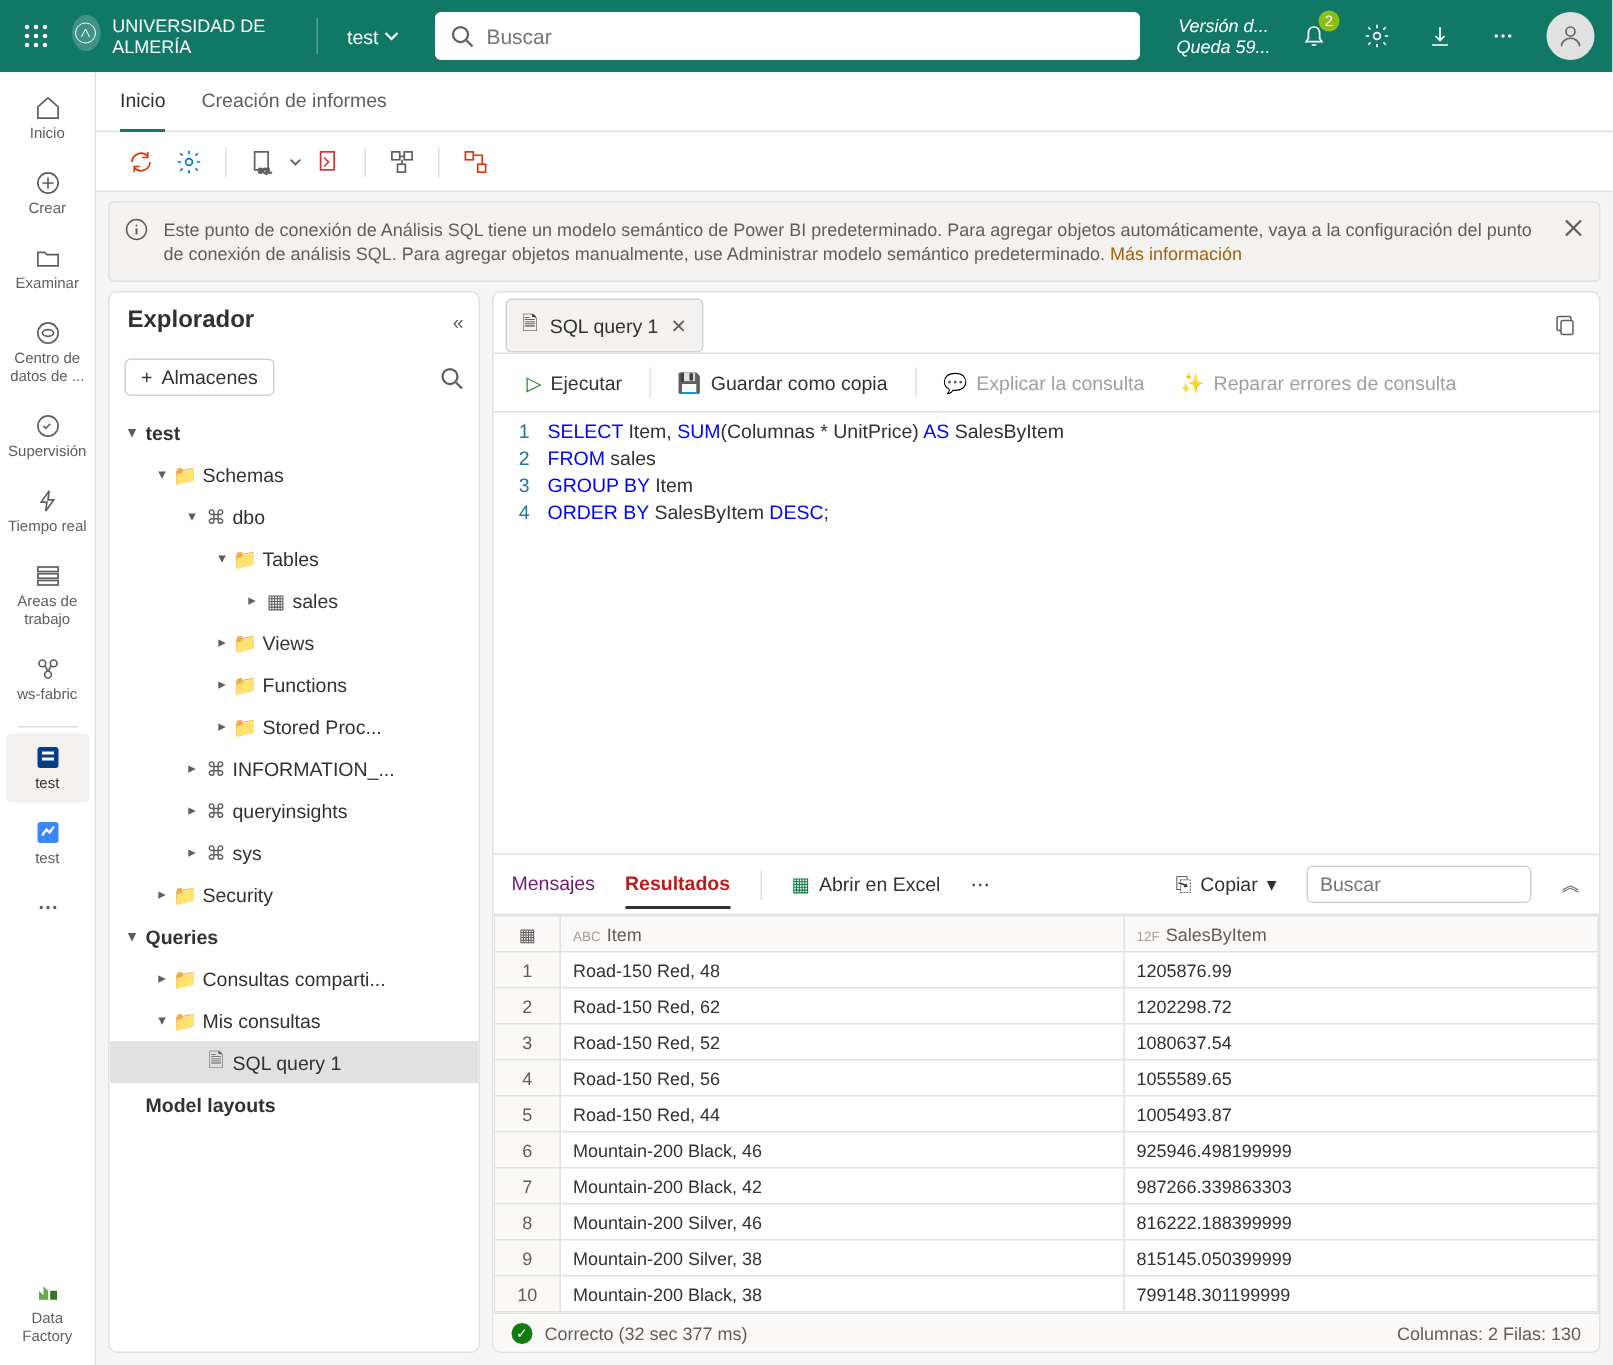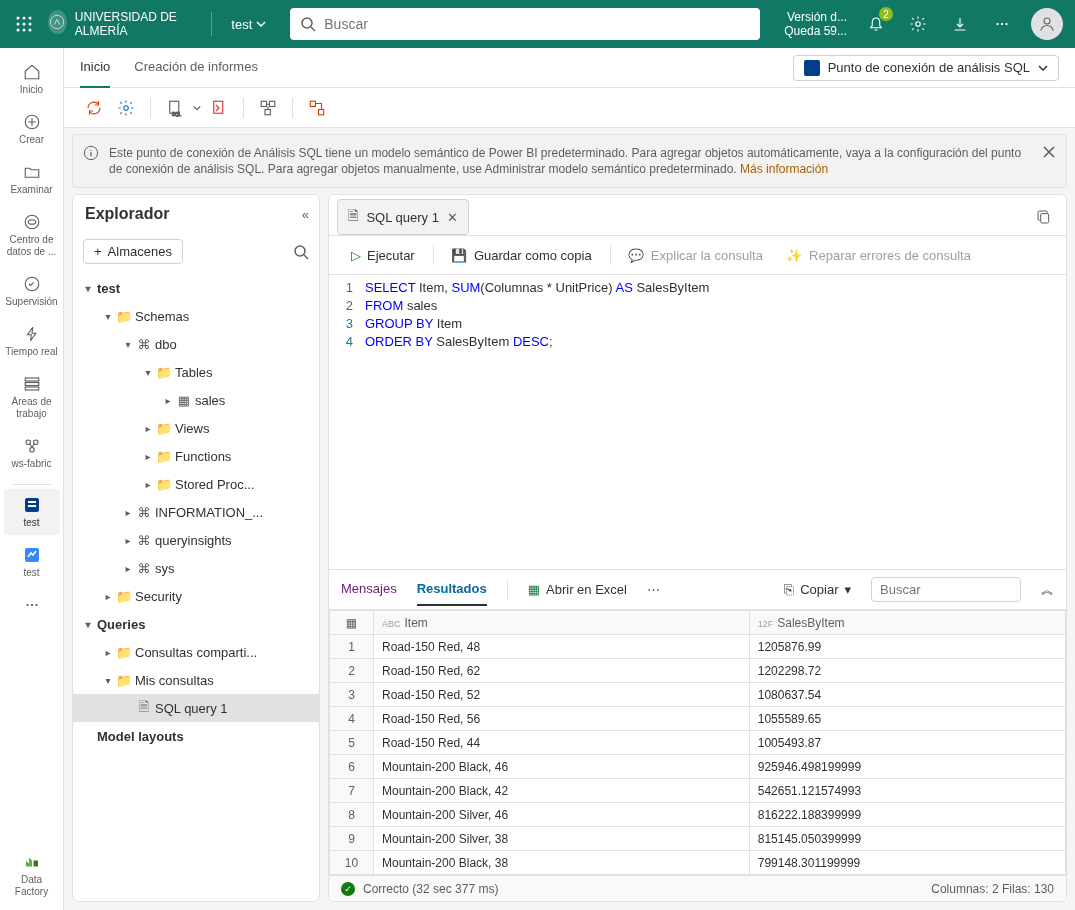--- a/index.html
+++ b/index.html
@@ -9,21 +9,21 @@
 .topbar .waffle { font-size: 16px; cursor: pointer; padding: 4px; }
 .topbar .logo { display: flex; align-items: flex-start; gap: 8px; font-size: 12px; }
 .topbar .logo-img { width: 24px; height: 24px; border-radius: 50%; background: rgba(255,255,255,0.2); display: flex; align-items: center; justify-content: center; }
 .topbar .ws-name { display: flex; align-items: center; gap: 4px; cursor: pointer; margin-left: 8px; }
 .topbar .search { flex: 0 0 470px; margin-left: 12px; }
 .topbar .search input { width: 100%; height: 32px; border: none; border-radius: 4px; padding: 0 12px 0 34px; font-size: 14px; background: #fff; }
 .topbar .search-wrap { position: relative; }
 .topbar .search-icon { position: absolute; left: 10px; top: 50%; transform: translateY(-50%); color: #605e5c; }
 .topbar .spacer { flex: 1; }
 .topbar .right { display: flex; align-items: center; gap: 16px; font-size: 12px; }
-.topbar .version { line-height: 14px; text-align: right; max-width: 70px; }
+.topbar .version { line-height: 14px; text-align: center; max-width: 70px; font-style: italic; }
 .topbar .version div { white-space: nowrap; overflow: hidden; text-overflow: ellipsis; }
 .topbar .icon-btn { position: relative; cursor: pointer; padding: 4px; }
 .topbar .badge { position: absolute; top: -4px; right: -4px; background: #8cbd18; color: #fff; border-radius: 8px; font-size: 10px; min-width: 14px; height: 14px; display: flex; align-items: center; justify-content: center; padding: 0 3px; }
 .topbar .avatar { width: 32px; height: 32px; border-radius: 50%; background: #e1e1e1; display: flex; align-items: center; justify-content: center; color: #666; }
 
 .main { display: flex; height: calc(100% - 48px); }
 
 .leftrail { width: 64px; background: #fff; border-right: 1px solid #e1e1e1; display: flex; flex-direction: column; align-items: center; padding-top: 8px; }
 .leftrail .rail-item { width: 56px; display: flex; flex-direction: column; align-items: center; gap: 2px; padding: 6px 0; cursor: pointer; font-size: 10px; text-align: center; color: #605e5c; line-height: 12px; border-radius: 4px; margin-bottom: 4px; }
 .leftrail .rail-item.active { background: #f3f2f1; color: #323130; }
@@ -82,21 +82,21 @@
 .editor-actions .run-icon { color: #107c10; }
 
 .code { flex: 1; overflow: auto; font-family: Consolas, monospace; font-size: 13px; padding: 4px 0; position: relative; }
 .code-line { display: flex; height: 18px; line-height: 18px; }
 .code-line .ln { width: 36px; text-align: right; padding-right: 12px; color: #237893; user-select: none; }
 .kw { color: #0000ff; }
 .fn { color: #0000ff; }
 
 .results-head { display: flex; align-items: center; height: 40px; border-top: 1px solid #e1e1e1; padding: 0 12px; gap: 20px; }
 .results-head .rtab { padding: 8px 0; border-bottom: 2px solid transparent; cursor: pointer; color: #701a75; }
-.results-head .rtab.active { border-bottom-color: #323130; color: #0369a1; font-weight: 600; }
+.results-head .rtab.active { border-bottom-color: #323130; color: #b91c1c; font-weight: 600; }
 .results-head .spacer { flex: 1; }
 .results-head .excel { display: flex; align-items: center; gap: 6px; cursor: pointer; }
 .results-head .copy-drop { display: flex; align-items: center; gap: 6px; cursor: pointer; }
 .results-head .rsearch input { width: 150px; border: 1px solid #d1d1d1; border-radius: 4px; padding: 4px 8px; font-size: 13px; }
 .results-head .collapse-r { cursor: pointer; color: #605e5c; }
 
 .results-table { overflow: auto; border-top: 1px solid #e1e1e1; }
 table { border-collapse: collapse; width: 100%; font-size: 12px; }
 th, td { border: 1px solid #e1e1e1; padding: 4px 8px; text-align: left; height: 24px; }
 th { background: #faf9f8; font-weight: 400; color: #605e5c; }
@@ -306,27 +306,20 @@
         </span>
         <span class="rail-label">Data Factory</span>
       </div>
   </div>
 
   <div class="content">
     <div class="tabs-row">
       <div class="tab active">Inicio</div>
       <div class="tab">Creación de informes</div>
       <div class="spacer"></div>
-      <div class="endpoint-btn">
-        <span class="sq"></span>
-        <span>Punto de conexión de análisis SQL</span>
-        <svg width="10" height="10" viewBox="0 0 10 10">
-            <path d="M1 3 L5 7 L9 3" fill="none" stroke="currentColor" stroke-width="1.5"></path>
-          </svg>
-      </div>
     </div>
 
     <div class="toolbar">
       <div class="tool">
           <svg width="18" height="18" viewBox="0 0 24 24" fill="none" stroke="#d83b01" stroke-width="1.5">
             <path d="M4 12a8 8 0 0 1 14-5M20 12a8 8 0 0 1-14 5"></path>
             <path d="M18 3v5h-5M6 21v-5h5"></path>
           </svg>
         </div>
       <div class="tool">
@@ -598,21 +591,21 @@
                   <td>1005493.87</td>
                 </tr>
                 <tr>
                   <td class="rownum">6</td>
                   <td>Mountain-200 Black, 46</td>
                   <td>925946.498199999</td>
                 </tr>
                 <tr>
                   <td class="rownum">7</td>
                   <td>Mountain-200 Black, 42</td>
-                  <td>542651.121574993</td>
+                  <td>987266.339863303</td>
                 </tr>
                 <tr>
                   <td class="rownum">8</td>
                   <td>Mountain-200 Silver, 46</td>
                   <td>816222.188399999</td>
                 </tr>
                 <tr>
                   <td class="rownum">9</td>
                   <td>Mountain-200 Silver, 38</td>
                   <td>815145.050399999</td>

